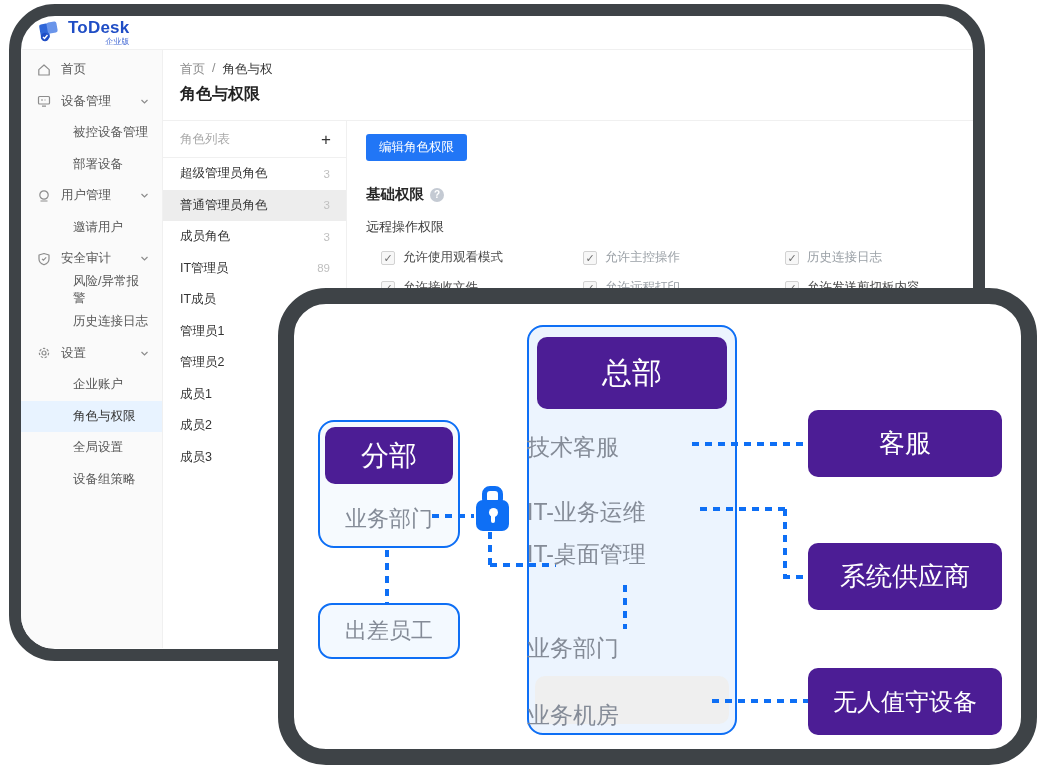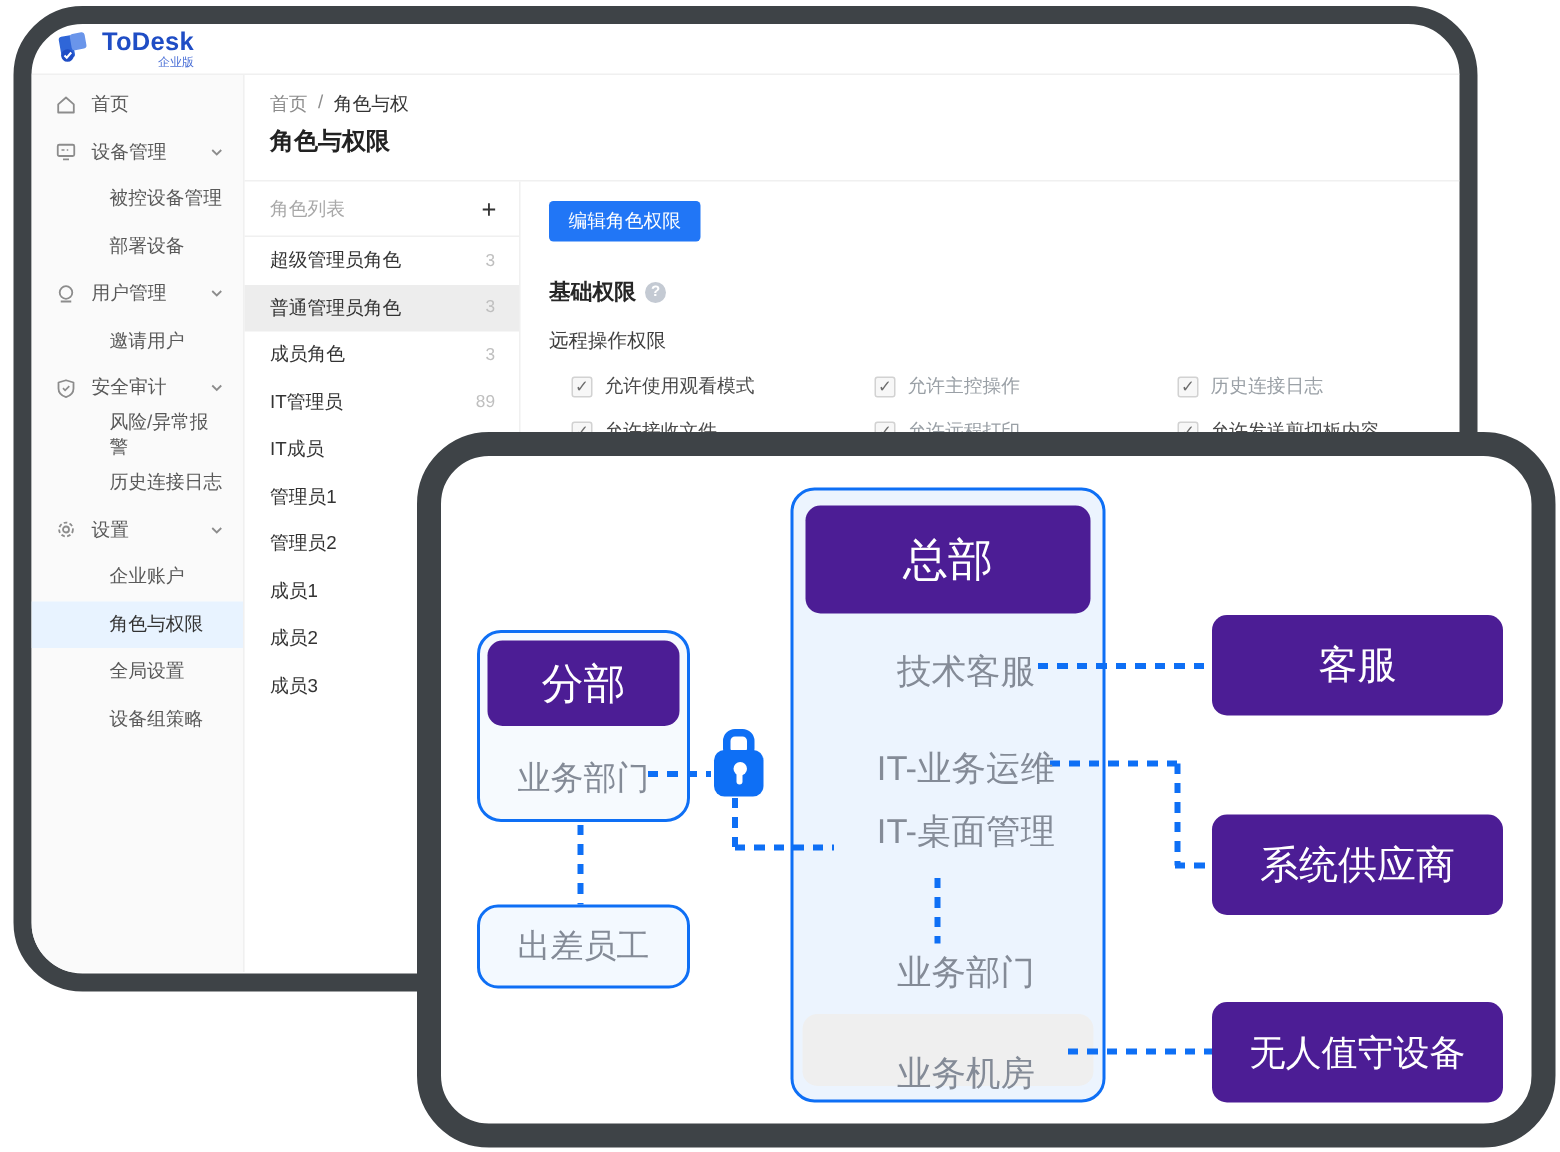--- a/index.html
+++ b/index.html
@@ -62,21 +62,21 @@
 
   .hq-container { left:233px; top:21px; width:210px; height:410px;
     border:2.5px solid #0e6ff5; border-radius:16px; background:#ecf4fe; }
   .branch-container { left:24px; top:116px; width:142px; height:128px;
     border:2.5px solid #0e6ff5; border-radius:16px; background:#f6fafe; }
   .traveler-box { left:24px; top:299px; width:142px; height:56px;
     border:2.5px solid #0e6ff5; border-radius:14px; background:#f3f9ff;
     display:flex; align-items:center; justify-content:center; font-size:22px; color:#848b97; }
   .jifang-bg { left:241px; top:372px; width:194px; height:48px; background:#efefef; border-radius:10px; }
 
-  .hq-label { left:233px; width:234px; text-align:center; font-size:23px; color:#848b97; }
+  .hq-label { left:233px; width:234px; font-size:23px; color:#848b97; }
   .branch-label { left:24px; top:200px; width:142px; text-align:center; font-size:22px; color:#848b97; }
 
   .blue-box { background:#4c1d95; border-radius:10px; color:#fff;
     display:flex; align-items:center; justify-content:center; }
   .hq-box { left:243px; top:33px; width:190px; height:72px; font-size:30px; }
   .branch-box { left:31px; top:123px; width:128px; height:57px; font-size:28px; }
   .partner { left:514px; width:194px; height:67px; font-size:26px; }
   .partner.small { font-size:24px; }
 
   .dash-h { height:4px; background:repeating-linear-gradient(90deg,#0e6ff5 0 7px,transparent 7px 13px); }

